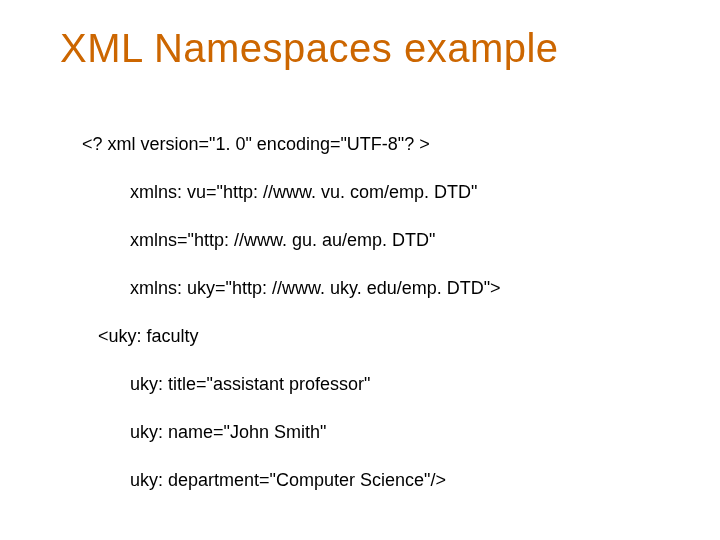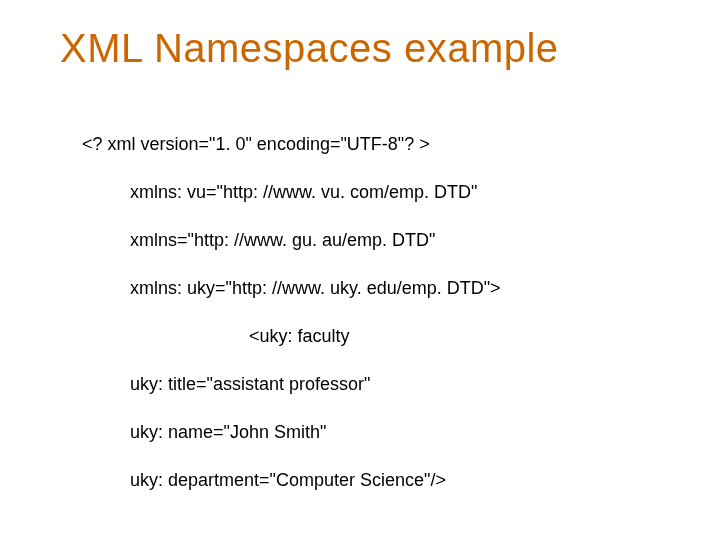--- a/index.html
+++ b/index.html
@@ -31,21 +31,21 @@
   .code {
     position: absolute;
     top: 108px;
     left: 82px;
     font-size: 18px;
     line-height: 24px;
     color: #000000;
     white-space: pre;
   }
   .ind1 { margin-left: 48px; }
-  .ind2 { margin-left: 16px; text-align: center; }
+  .ind2 { margin-left: 16px; }
 </style>
 </head>
 <body>
 
 <div class="slide">
   <div class="title">XML Namespaces example</div>
 
   <div class="code">
 <div>&lt;? xml version="1. 0" encoding="UTF-8"? &gt;</div>
 <div class="ind1">xmlns: vu="http: //www. vu. com/emp. DTD"</div>

